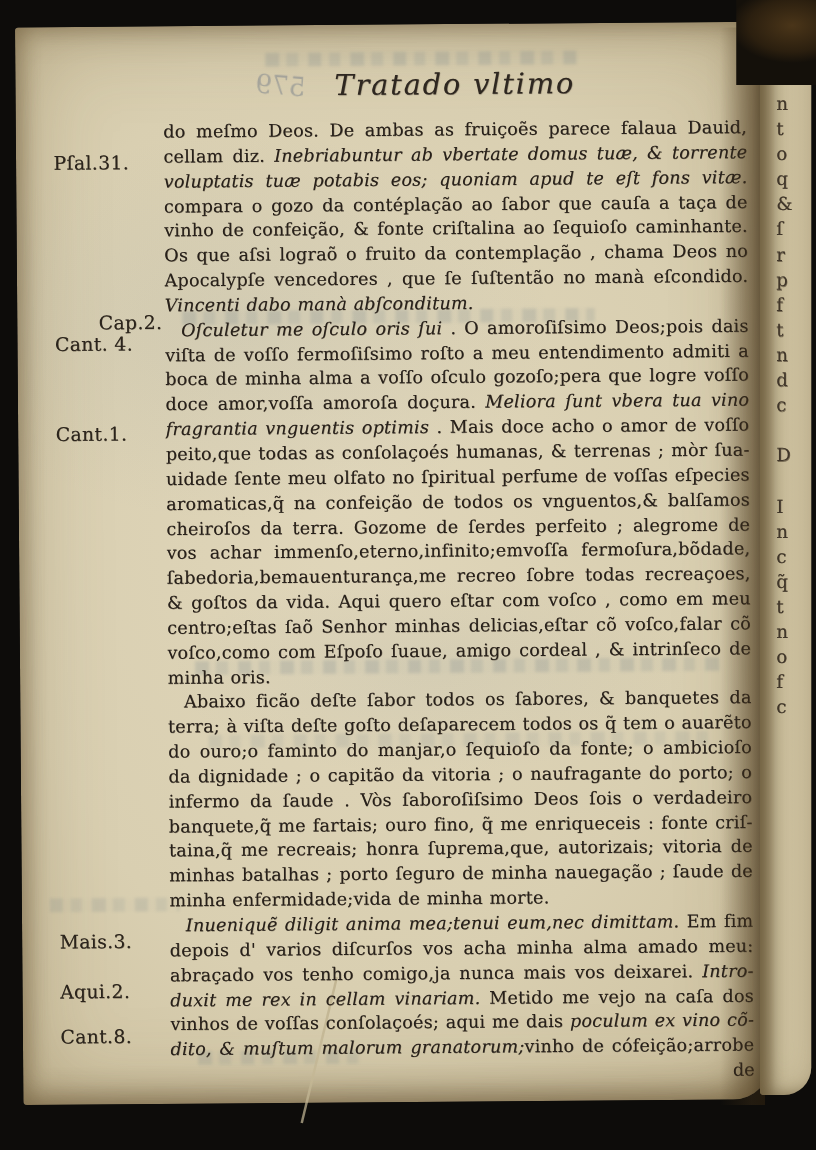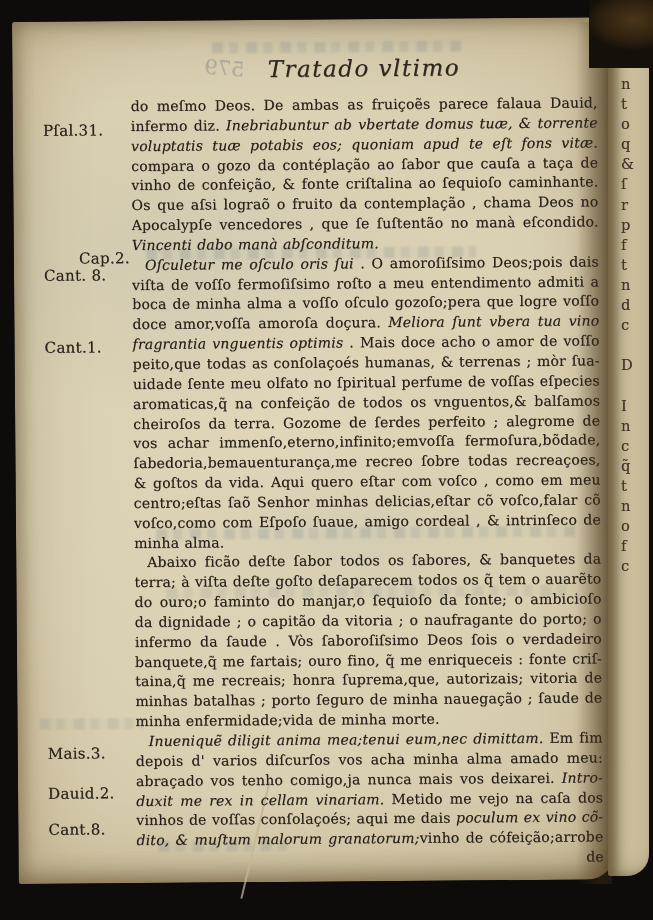--- a/index.html
+++ b/index.html
@@ -68,51 +68,51 @@
     <div class="ghost-band" style="left:150px;top:567px;width:400px;opacity:.35"></div>
     <div class="ghost-band" style="left:22px;top:697px;width:104px;opacity:.4"></div>
     <div class="ghost-band" style="left:140px;top:820px;width:130px;opacity:.45"></div>
     <div class="fold-crease"></div>
 
     <div class="running-head">Tratado vltimo</div>
 
     <div>
         <div class="margin-note" style="top: 88px;">Pſal.31.</div>
         <div class="margin-note" style="top: 216px; text-align: right;">Cap.2.</div>
-        <div class="margin-note" style="top: 233px;">Cant. 8.</div>
+        <div class="margin-note" style="top: 233px;">Cant. 4.</div>
         <div class="margin-note ul" style="top: 305px;">Cant.1.</div>
         <div class="margin-note" style="top: 711px;">Mais.3.</div>
-        <div class="margin-note" style="top: 751px;">Dauid.2.</div>
+        <div class="margin-note" style="top: 751px;">Aqui.2.</div>
         <div class="margin-note" style="top: 787px;">Cant.8.</div>
       </div>
 
     <div class="text-block">
         <div class="line"><span>do meſmo Deos. De ambas as fruiçoẽs parece falaua Dauid,</span></div>
-        <div class="line"><span>infermo diz. </span><span class="it">Inebriabuntur ab vbertate domus tuæ, &amp; torrente</span></div>
+        <div class="line"><span>cellam diz. </span><span class="it">Inebriabuntur ab vbertate domus tuæ, &amp; torrente</span></div>
         <div class="line"><span class="it">voluptatis tuæ potabis eos; quoniam apud te eſt fons vitæ.</span></div>
         <div class="line"><span>compara o gozo da contéplação ao ſabor que cauſa a taça de</span></div>
         <div class="line"><span>vinho de confeição, &amp; fonte criſtalina ao ſequioſo caminhante.</span></div>
         <div class="line"><span>Os que aſsi lograõ o fruito da contemplação , chama Deos no</span></div>
         <div class="line"><span>Apocalypſe vencedores , que ſe ſuſtentão no manà eſcondido.</span></div>
         <div class="line end"><span class="it">Vincenti dabo manà abſconditum.</span></div>
         <div class="line ind"><span class="it">Oſculetur me oſculo oris ſui</span><span> . O amoroſiſsimo Deos;pois dais</span></div>
         <div class="line"><span>viſta de voſſo fermoſiſsimo roſto a meu entendimento admiti a</span></div>
         <div class="line"><span>boca de minha alma a voſſo oſculo gozoſo;pera que logre voſſo</span></div>
         <div class="line"><span>doce amor,voſſa amoroſa doçura. </span><span class="it">Meliora ſunt vbera tua vino</span></div>
         <div class="line"><span class="it">fragrantia vnguentis optimis</span><span> . Mais doce acho o amor de voſſo</span></div>
         <div class="line"><span>peito,que todas as conſolaçoés humanas, &amp; terrenas ; mòr ſua-</span></div>
         <div class="line"><span>uidade ſente meu olfato no ſpiritual perfume de voſſas eſpecies</span></div>
         <div class="line"><span>aromaticas,q̃ na confeição de todos os vnguentos,&amp; balſamos</span></div>
         <div class="line"><span>cheiroſos da terra. Gozome de ſerdes perfeito ; alegrome de</span></div>
         <div class="line"><span>vos achar immenſo,eterno,infinito;emvoſſa fermoſura,bõdade,</span></div>
         <div class="line"><span>ſabedoria,bemauenturança,me recreo ſobre todas recreaçoes,</span></div>
         <div class="line"><span>&amp; goſtos da vida. Aqui quero eſtar com voſco , como em meu</span></div>
         <div class="line"><span>centro;eſtas ſaõ Senhor minhas delicias,eſtar cõ voſco,falar cõ</span></div>
         <div class="line"><span>voſco,como com Eſpoſo ſuaue, amigo cordeal , &amp; intrinſeco de</span></div>
-        <div class="line end"><span>minha alma.</span></div>
+        <div class="line end"><span>minha oris.</span></div>
         <div class="line ind"><span>Abaixo ficão deſte ſabor todos os ſabores, &amp; banquetes da</span></div>
         <div class="line"><span>terra; à viſta deſte goſto deſaparecem todos os q̃ tem o auarẽto</span></div>
         <div class="line"><span>do ouro;o faminto do manjar,o ſequioſo da fonte; o ambicioſo</span></div>
         <div class="line"><span>da dignidade ; o capitão da vitoria ; o naufragante do porto; o</span></div>
         <div class="line"><span>infermo da ſaude . Vòs ſaboroſiſsimo Deos ſois o verdadeiro</span></div>
         <div class="line"><span>banquete,q̃ me fartais; ouro fino, q̃ me enriqueceis : fonte criſ-</span></div>
         <div class="line"><span>taina,q̃ me recreais; honra ſuprema,que, autorizais; vitoria de</span></div>
         <div class="line"><span>minhas batalhas ; porto ſeguro de minha nauegação ; ſaude de</span></div>
         <div class="line end"><span>minha enfermidade;vida de minha morte.</span></div>
         <div class="line ind"><span class="it">Inueniquẽ diligit anima mea;tenui eum,nec dimittam.</span><span> Em fim</span></div>

